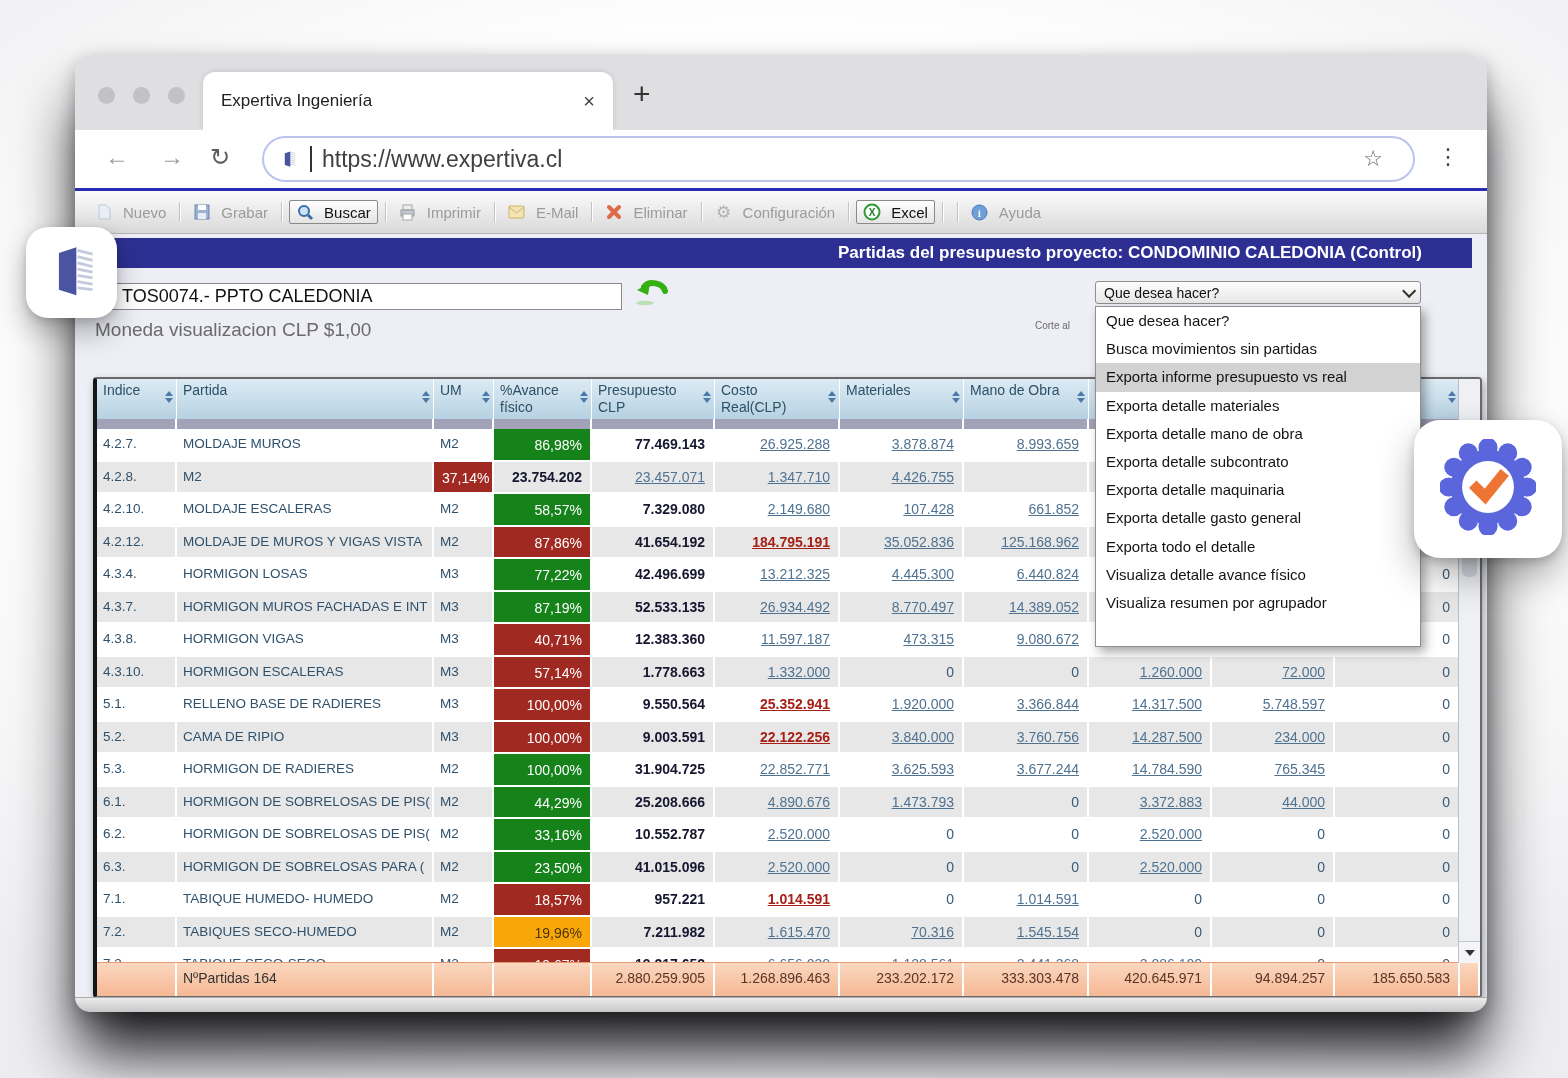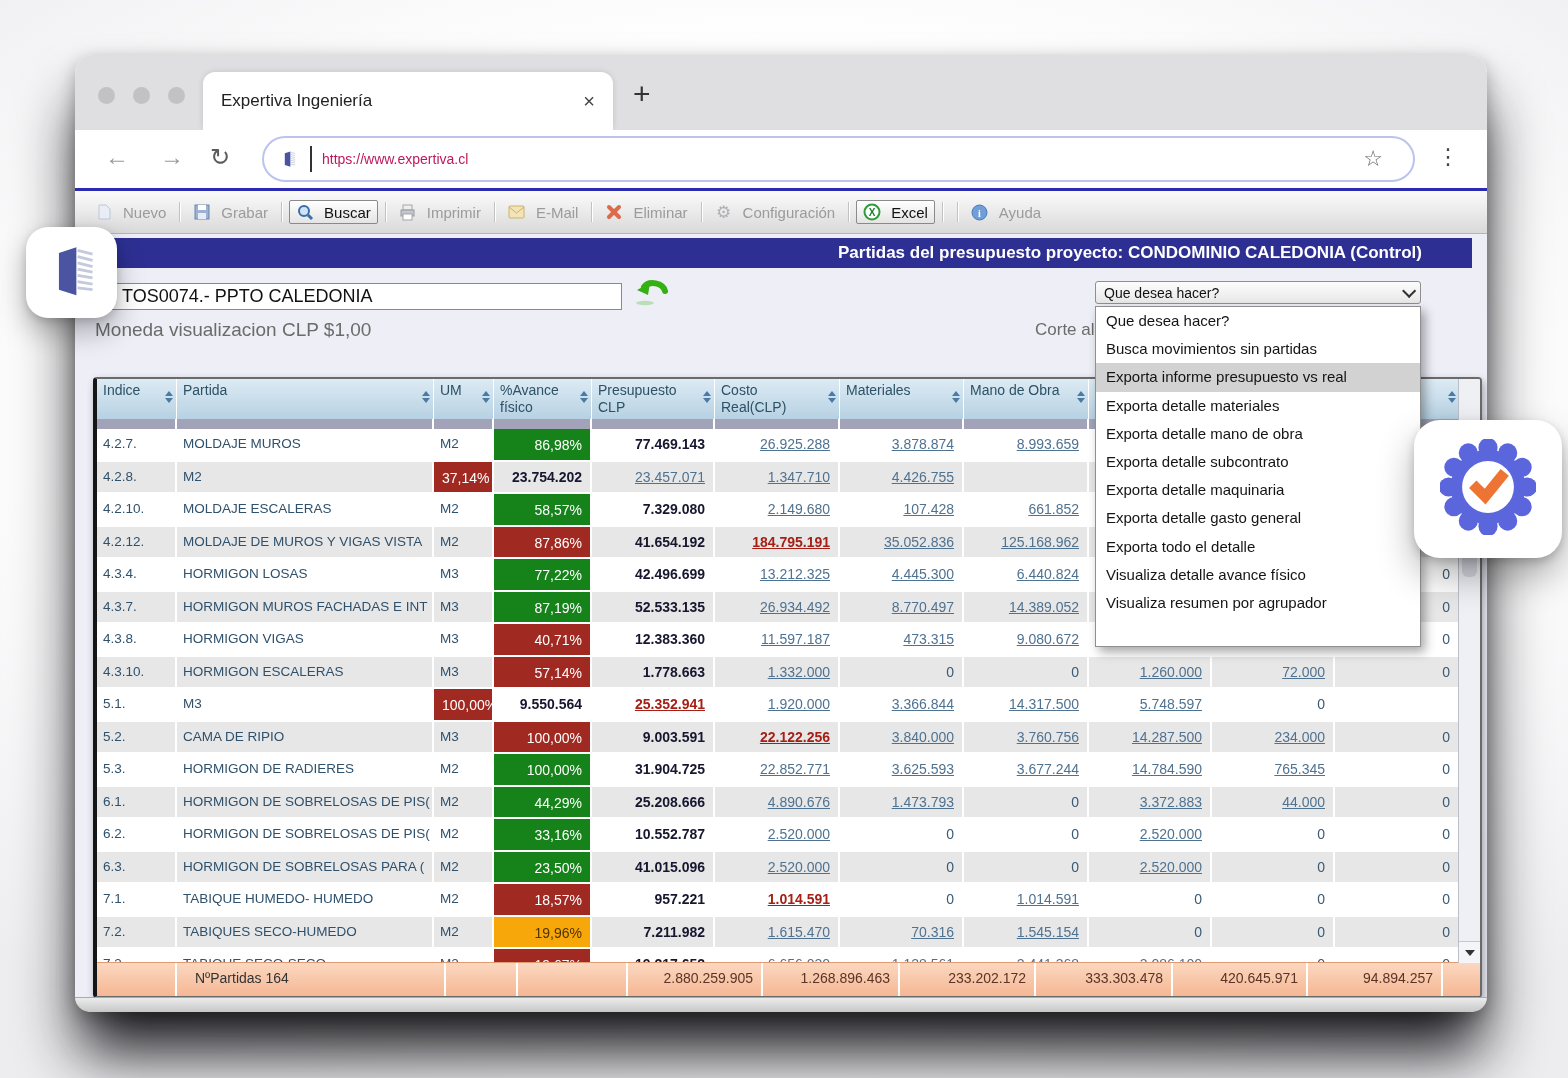--- a/index.html
+++ b/index.html
@@ -15,21 +15,21 @@
   .tab{position:absolute;left:128px;top:17px;width:410px;height:58px;background:#fff;border-radius:12px 12px 0 0;
     box-shadow:0 0 6px rgba(0,0,0,.12);display:flex;align-items:center;padding:0 18px;box-sizing:border-box;}
   .tab-title{font-size:17px;color:#222;flex:1;}
   .tab-close{font-size:20px;color:#444;cursor:default;}
   .newtab{position:absolute;left:558px;top:22px;font-size:30px;color:#333;font-weight:400;}
   .addressbar{height:58px;background:#fff;position:relative;flex:none;}
   .nav-ic{position:absolute;top:13px;font-size:24px;color:#9a9a9a;}
   .pill{position:absolute;left:187px;top:6px;width:1153px;height:46px;border:2px solid #bcc3ec;border-radius:26px;
     box-sizing:border-box;display:flex;align-items:center;padding:0 16px;}
   .cursorline{width:2px;height:26px;background:#333;margin:0 10px 0 12px;}
-  .url{font-size:14px;color:#be185d;flex:1;}
+  .url{font-size:23px;color:#404040;flex:1;}
   .star{font-size:22px;color:#666;margin-right:14px;}
   .menu3{position:absolute;right:28px;top:14px;font-size:22px;color:#444;}
   .blueline{height:3px;background:#2a2ab2;flex:none;}
   .page{flex:1;position:relative;background:#edeef6;overflow:hidden;}
   .bottomstrip{height:14px;flex:none;background:linear-gradient(#ececec,#c7c7c7);
     border-top:1px solid #aaa;border-radius:0 0 18px 18px;}
   
   .toolbar{position:absolute;left:0;top:0;right:0;height:42px;background:linear-gradient(#fbfbfb,#d9d9d9);
     border-bottom:1px solid #b5b5b5;display:flex;align-items:center;padding-left:14px;font-size:15px;color:#9b9b9b;}
   .tb-item{display:flex;align-items:center;gap:10px;padding:2px 6px;white-space:nowrap;}
@@ -43,21 +43,21 @@
   .budget-input{position:absolute;left:20px;top:92px;width:527px;height:27px;border:1px solid #8a8a8a;
     background:#fff;font-size:18px;color:#111;padding:0 4px 0 26px;box-sizing:border-box;
     font-family:"Liberation Sans",sans-serif;}
   .undo{position:absolute;left:559px;top:88px;width:34px;height:28px;}
   .action-select{position:absolute;left:1020px;top:90px;width:326px;height:23px;border:1px solid #8f8f8f;
     border-radius:3px;background:linear-gradient(#fdfdfd,#e7e7e7);display:flex;align-items:center;
     font-size:14px;color:#111;padding:0 8px;box-sizing:border-box;}
   .chev{margin-left:auto;width:8px;height:8px;border-right:2px solid #333;border-bottom:2px solid #333;
     transform:rotate(45deg) translateY(-3px);}
   .meta{position:absolute;left:20px;top:128px;font-size:19px;color:#6b6b6b;}
-  .corte{position:absolute;left:960px;top:129px;font-size:17px;color:#6b6b6b;}
+  .corte{position:absolute;left:960px;top:129px;font-size:10px;color:#6b6b6b;}
   
   .tablebox{position:absolute;left:18px;top:173px;width:1389px;height:621px;background:#fff;
     border:2px solid #6a6a6a;border-left:4px solid #161616;border-radius:4px;box-sizing:border-box;
     box-shadow:2px 4px 9px rgba(0,0,0,.32);overflow:hidden;margin-top:13px;}
   .grid{display:grid;grid-template-columns:80px 257px 60px 98px 123px 125px 124px 125px 123px 123px 125px;}
   .thead{height:40px;background:linear-gradient(#dcebf5,#b7d1e2);}
   .th{position:relative;border-right:1px solid #fff;color:#2d5166;font-size:14px;
     padding:3px 16px 0 6px;box-sizing:border-box;overflow:hidden;}
   .th-label{white-space:pre-line;line-height:17px;display:block;}
   .sort{position:absolute;right:3px;top:12px;display:flex;flex-direction:column;gap:2px;}
@@ -464,20 +464,21 @@
               <div class="td num strong"><span>1.778.663</span></div>
               <div class="td num link"><span>1.332.000</span></div>
               <div class="td num zero"><span>0</span></div>
               <div class="td num zero"><span>0</span></div>
               <div class="td num link"><span>1.260.000</span></div>
               <div class="td num link"><span>72.000</span></div>
               <div class="td num zero"><span>0</span></div>
             </div>
             <div class="tr grid">
               <div class="td">5.1.</div>
+              <div class="td">RELLENO BASE DE RADIERES</div>
               <div class="td">M3</div>
               <div class="td">
                 <span class="pct r">100,00%</span>
               </div>
               <div class="td num strong"><span>9.550.564</span></div>
               <div class="td num alert"><span>25.352.941</span></div>
               <div class="td num link"><span>1.920.000</span></div>
               <div class="td num link"><span>3.366.844</span></div>
               <div class="td num link"><span>14.317.500</span></div>
               <div class="td num link"><span>5.748.597</span></div>
@@ -597,21 +598,21 @@
               </div>
               <div class="td num strong"><span>19.217.652</span></div>
               <div class="td num link"><span>6.656.030</span></div>
               <div class="td num link"><span>1.128.561</span></div>
               <div class="td num link"><span>2.441.368</span></div>
               <div class="td num link"><span>3.086.100</span></div>
               <div class="td num zero"><span>0</span></div>
               <div class="td num zero"><span>0</span></div>
             </div>
           </div>
-        <div class="tfoot grid" id="tfoot" style="grid-template-columns:80px 257px 60px 98px 123px 125px 124px 125px 123px 123px 125px 20px;gap:12px;">
+        <div class="tfoot grid" id="tfoot" style="grid-template-columns:80px 257px 60px 98px 123px 125px 124px 125px 123px 123px 125px 20px;">
             <div class="td"></div>
             <div class="td lbl">NºPartidas 164</div>
             <div class="td"></div>
             <div class="td"></div>
             <div class="td num">2.880.259.905</div>
             <div class="td num">1.268.896.463</div>
             <div class="td num">233.202.172</div>
             <div class="td num">333.303.478</div>
             <div class="td num">420.645.971</div>
             <div class="td num">94.894.257</div>

